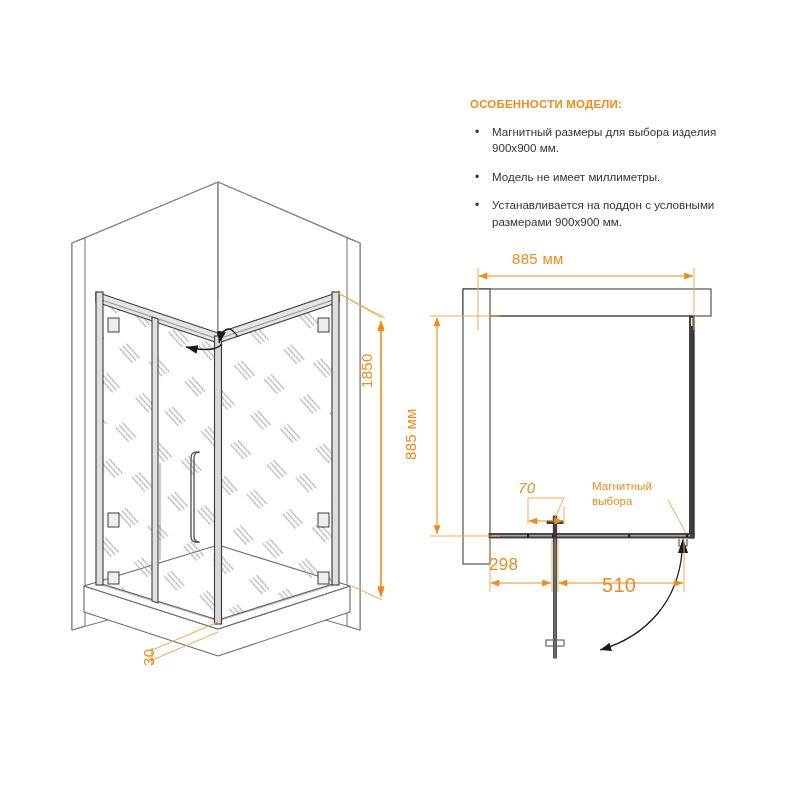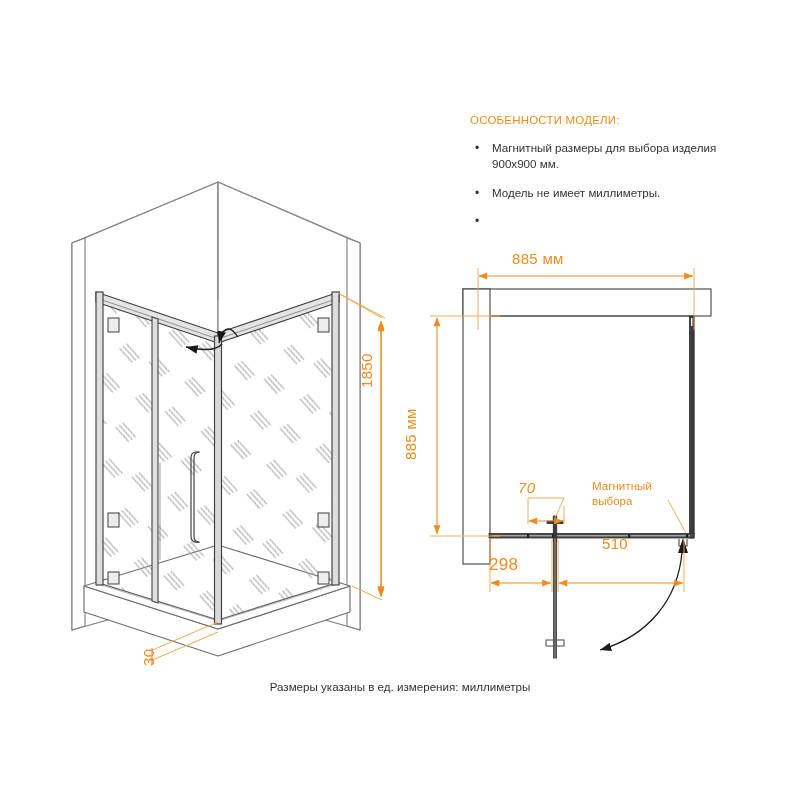--- a/index.html
+++ b/index.html
@@ -31,24 +31,24 @@
 
   
   .features {
     position: absolute;
     left: 470px;
     top: 98px;
     width: 250px;
   }
   .features-title {
     font-size: 11.5px;
-    font-weight: normal;
+    font-weight: bold;
     color: #ee8c1e;
     letter-spacing: 0.2px;
-    margin: 16px 0 14px 0;
+    margin: 0 0 14px 0;
     white-space: nowrap;
   }
   .feature-list {
     list-style: none;
     margin: 0;
     padding: 0;
   }
   .feature-item {
     position: relative;
     padding-left: 22px;
@@ -111,22 +111,22 @@
     transform: rotate(-90deg);
     transform-origin: left top;
   }
   .dim-298 {
     left: 489px;
     top: 555px;
     font-size: 17px;
   }
   .dim-510 {
     left: 602px;
-    top: 535px;
-    font-size: 15px;
+    top: 574px;
+    font-size: 20px;
   }
   .dim-70 {
     left: 518px;
     top: 479px;
     font-size: 15px;
     font-style: italic;
   }
   .lbl-lock {
     position: absolute;
     left: 592px;
@@ -375,20 +375,21 @@
       <li class="feature-item">
         <span class="bullet">•</span>
         <span>Магнитный размеры для выбора изделия 900x900 мм.</span>
       </li>
       <li class="feature-item">
         <span class="bullet">•</span>
         <span>Модель не имеет миллиметры.</span>
       </li>
       <li class="feature-item">
         <span class="bullet">•</span>
+        <span>Устанавливается на поддон с условными размерами 900x900 мм.</span>
       </li>
     </ul>
   </div>
 
   <div class="dim dim-1850">1850</div>
 
   <div class="dim dim-885v">885 мм</div>
 
   <div class="dim dim-885h">885 мм</div>
 
@@ -398,15 +399,14 @@
 
   <div class="dim dim-510">510</div>
 
   <div class="dim dim-70">70</div>
 
   <div class="lbl-lock">
     <div>Магнитный</div>
     <div>выбора</div>
   </div>
 
-  <div class="caption">Размеры указаны в ед. измерения: миллиметры</div>
 
 </div>
 
 </body></html>

